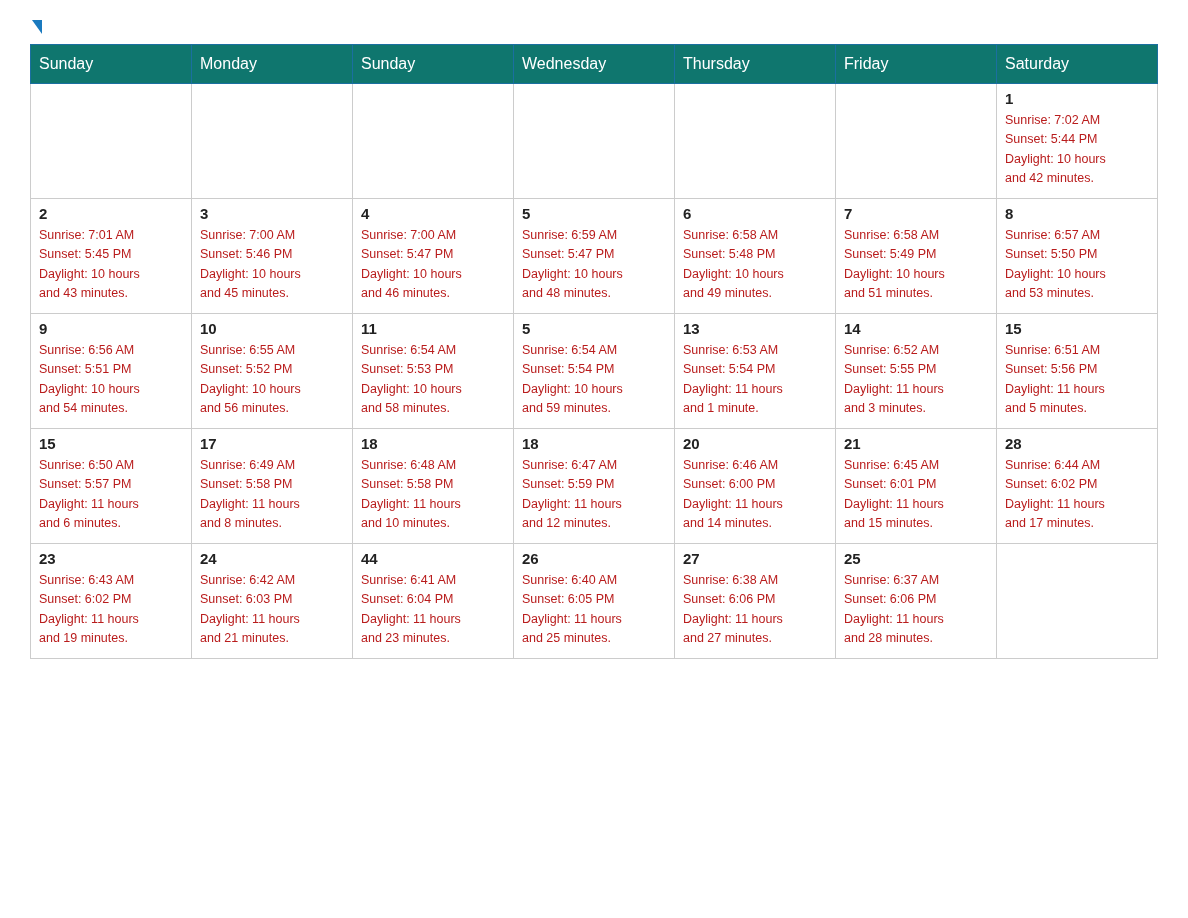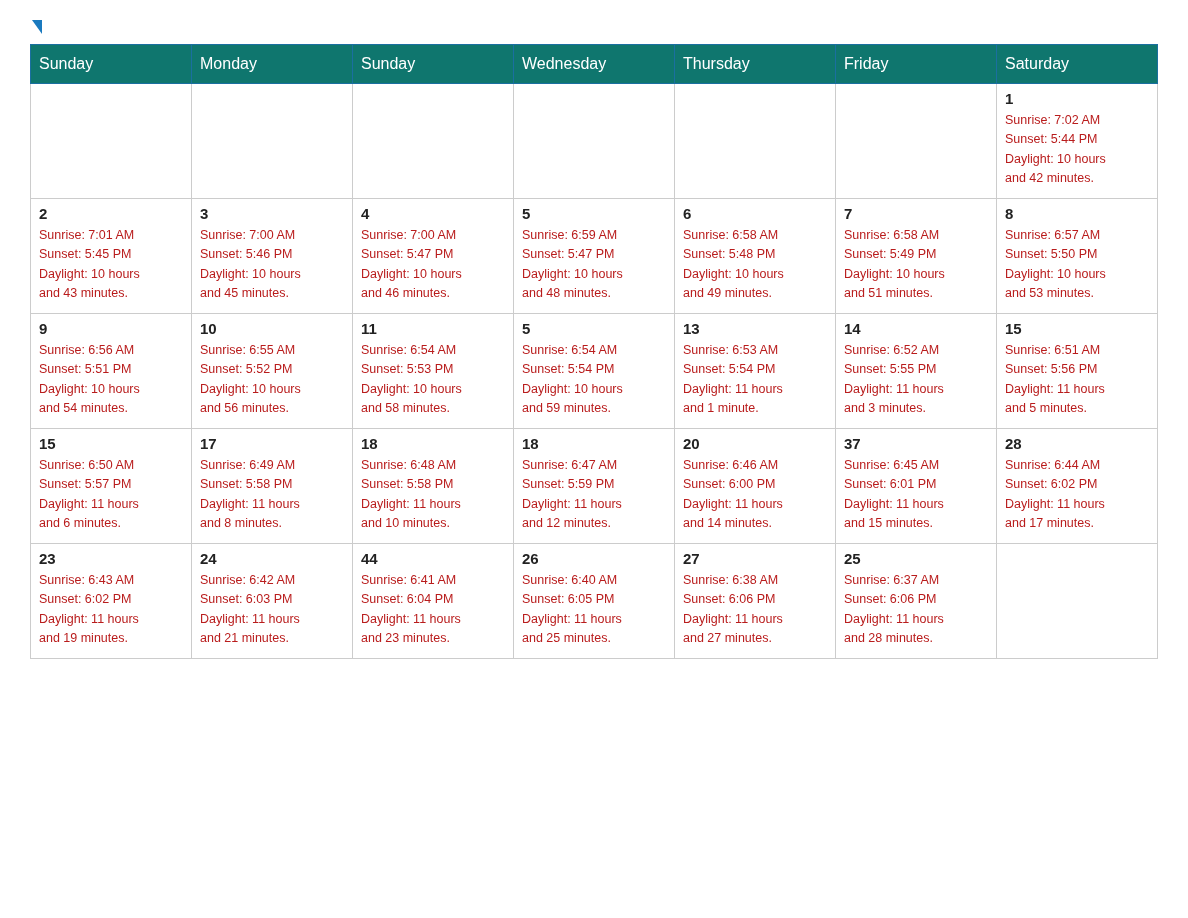--- a/index.html
+++ b/index.html
@@ -215,21 +215,21 @@
         </td>
         <td>
           <span class="day-number">18</span>
           <div class="day-info">Sunrise: 6:47 AM<br>Sunset: 5:59 PM<br>Daylight: 11 hours<br>and 12 minutes.</div>
         </td>
         <td>
           <span class="day-number">20</span>
           <div class="day-info">Sunrise: 6:46 AM<br>Sunset: 6:00 PM<br>Daylight: 11 hours<br>and 14 minutes.</div>
         </td>
         <td>
-          <span class="day-number">37</span>
+          <span class="day-number">21</span>
           <div class="day-info">Sunrise: 6:45 AM<br>Sunset: 6:01 PM<br>Daylight: 11 hours<br>and 15 minutes.</div>
         </td>
         <td>
           <span class="day-number">28</span>
           <div class="day-info">Sunrise: 6:44 AM<br>Sunset: 6:02 PM<br>Daylight: 11 hours<br>and 17 minutes.</div>
         </td>
       </tr>
       <tr class="week-row">
         <td>
           <span class="day-number">23</span>

